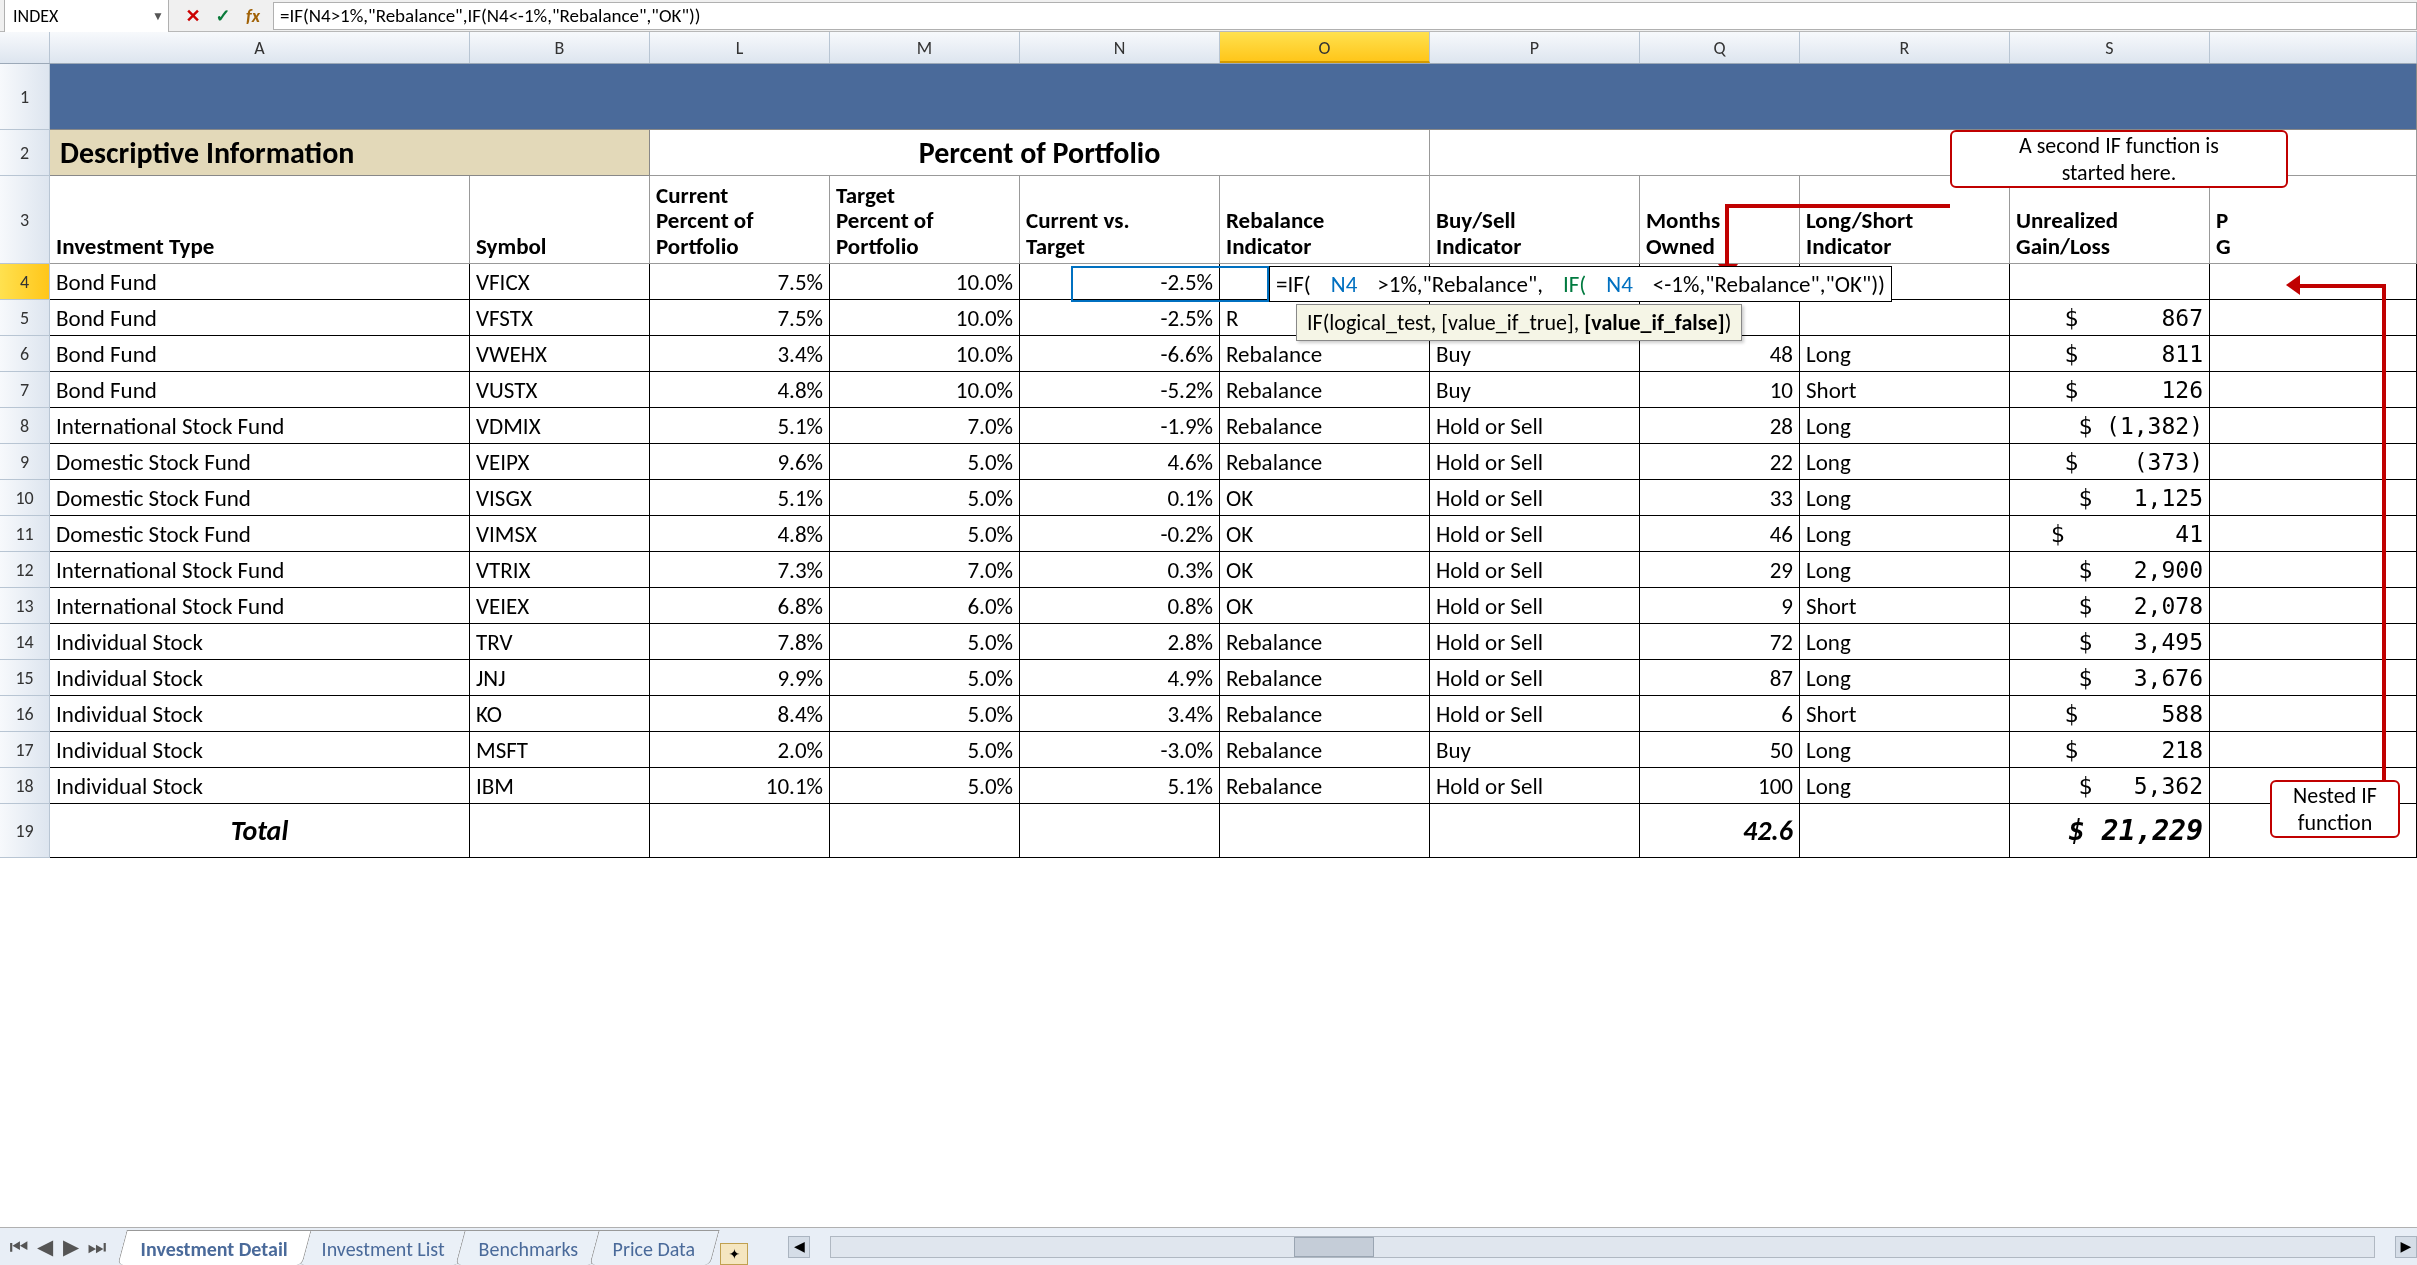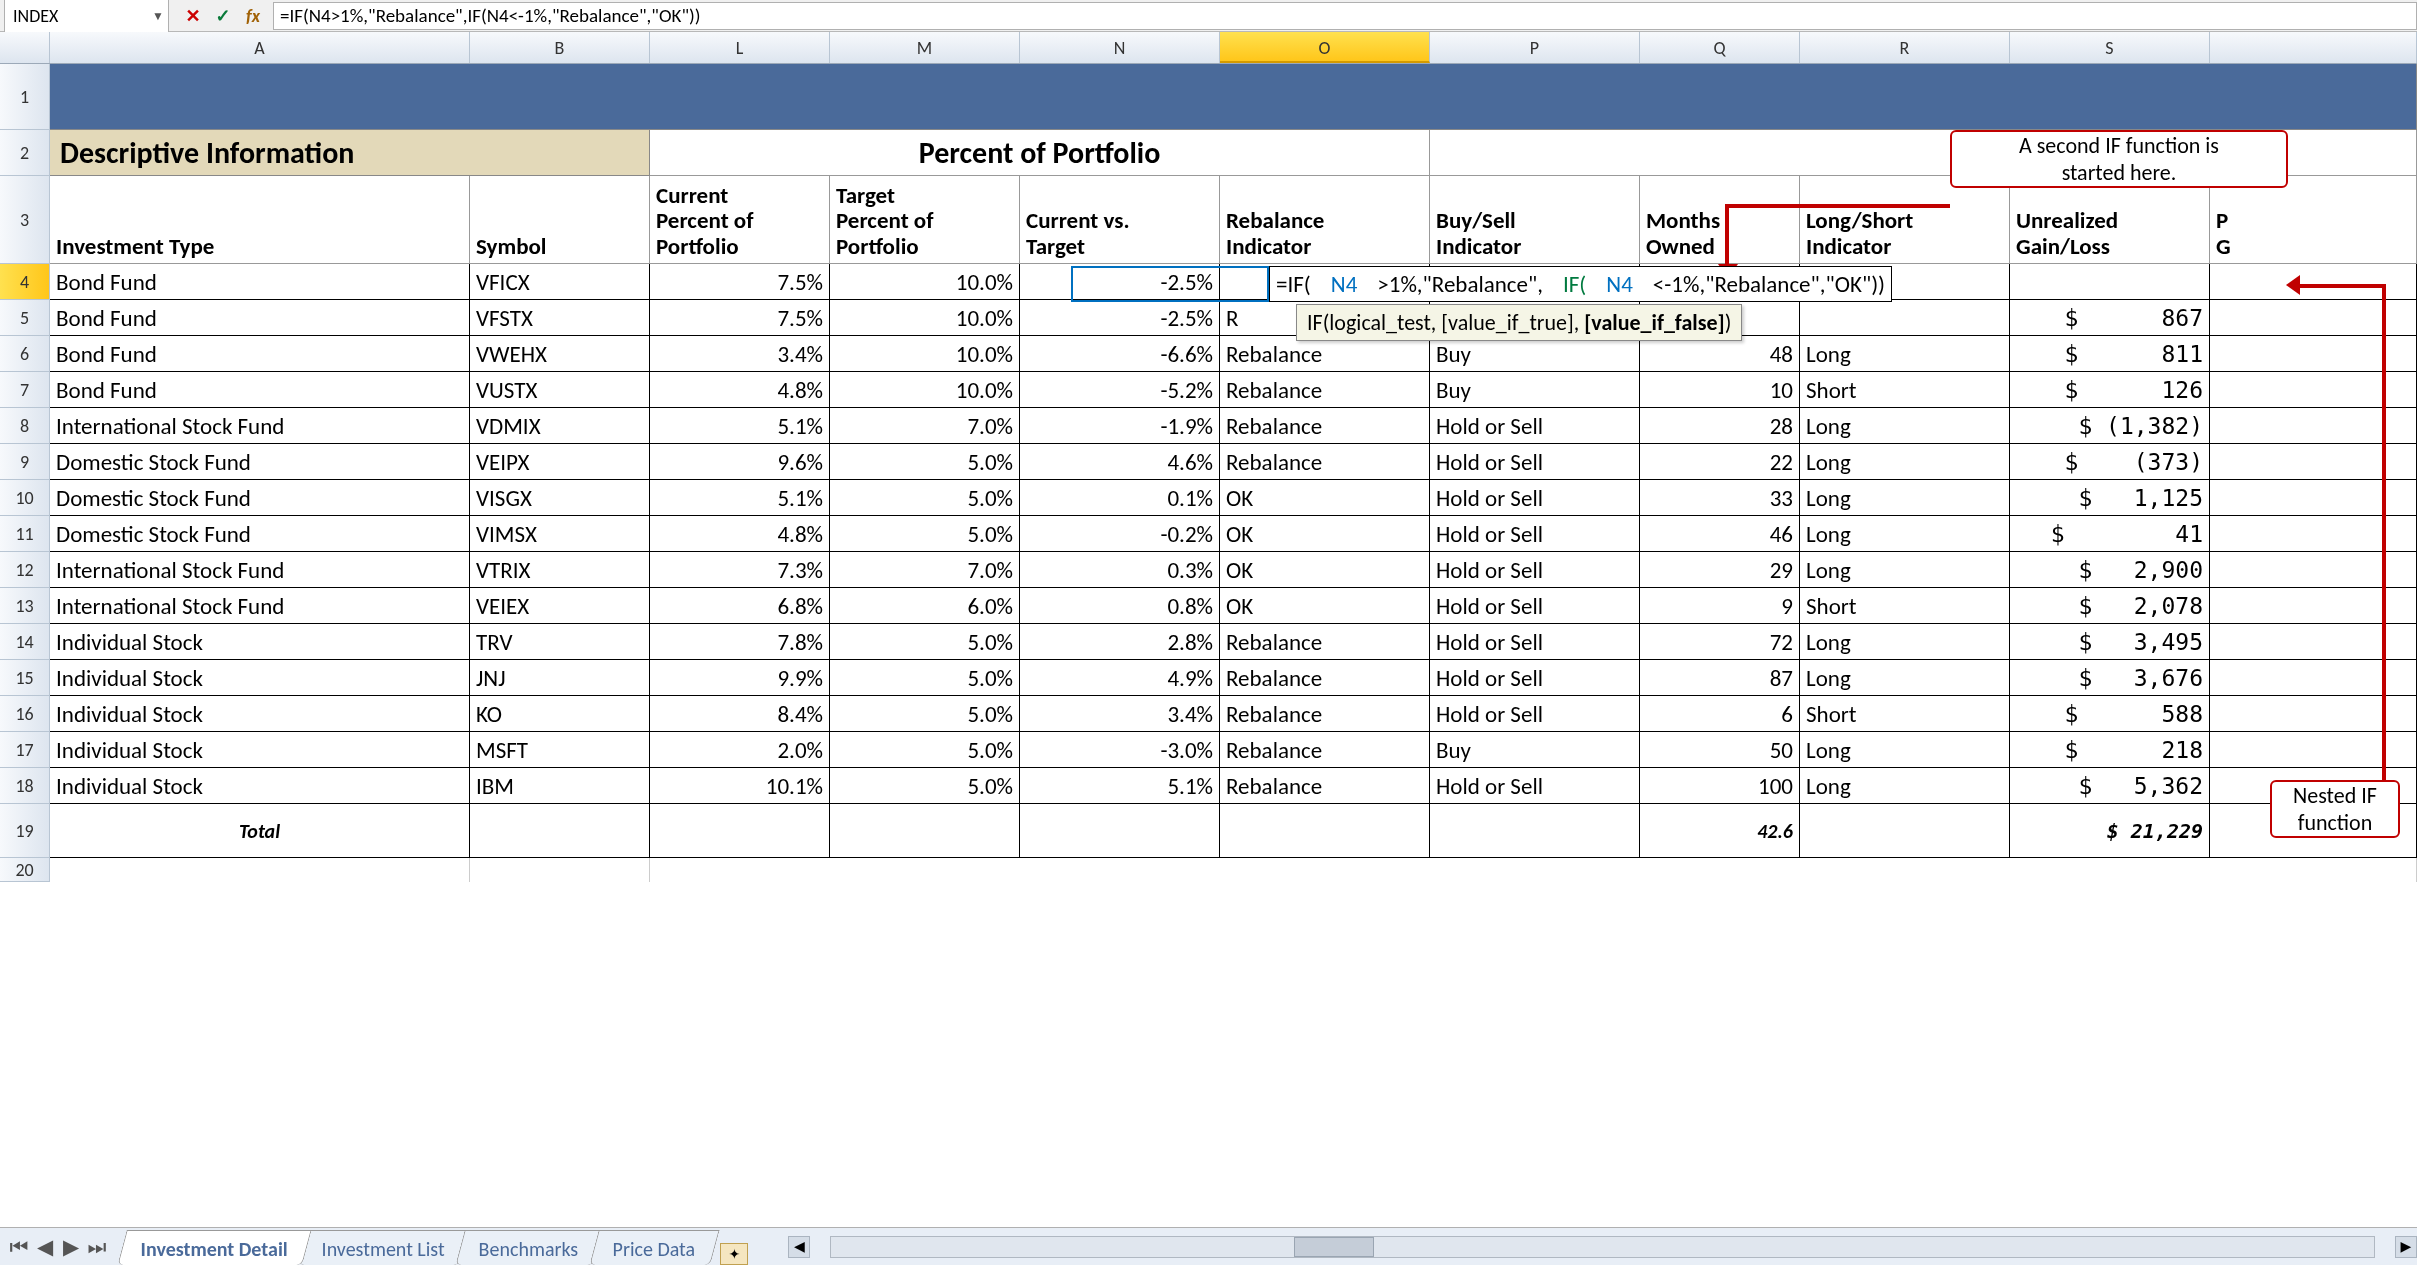--- a/index.html
+++ b/index.html
@@ -32,21 +32,21 @@
   .title-block { background: #4a6a9a; color: #fff; font-style: italic; font-weight: bold; font-size: 40px; height: 66px; display:flex; align-items:center; padding: 0 14px; border-right: 1px solid #888; border-bottom: 1px solid #888; }
   .title-rest { flex:1; background:#4a6a9a; border-right:1px solid #888; border-bottom:1px solid #888;}
   .sect-hdr { background: #e3d9b9; font-weight: bold; font-size: 30px; height: 46px; display:flex; align-items:center; padding:0 10px; border-right:1px solid #888; border-bottom:1px solid #888;}
   .pct-hdr { font-weight: bold; font-size: 30px; text-align:center; justify-content:center;}
   
   .hdr3 .cell { font-weight: bold; font-size: 23px; line-height: 1.1; align-items: flex-end; padding-bottom: 4px; min-height: 88px; white-space: pre-line; }
   
   .data-row .cell { border-color: #000; }
   .num { justify-content: flex-end; }
   
-  .total-row .cell { font-weight: bold; font-size: 20px; font-style: italic; border-color:#000; min-height: 54px;}
+  .total-row .cell { font-weight: bold; font-size: 28px; font-style: italic; border-color:#000; min-height: 54px;}
   .row20 .cell { min-height: 20px; border:none; border-right:1px solid #ccc;}
   
   
   .editing-cell { position: absolute; background: #fff; border: 1px solid #000; padding: 2px 6px; font-size: 23px; white-space: nowrap; z-index: 5; display:flex; align-items:center;}
   .cblue { color: #0070c0; }
   .cgreen { color: #007a3f; }
   
   
   .fn-tooltip { position: absolute; background: #f5f5e6; border: 1px solid #888; padding: 4px 10px; font-size: 22px; z-index: 6; box-shadow: 2px 2px 3px rgba(0,0,0,0.2);}
   .fn-tooltip .bold { font-weight: bold; }
@@ -375,26 +375,20 @@
       <div class="cell wL"></div>
       <div class="cell wM"></div>
       <div class="cell wN"></div>
       <div class="cell wO"></div>
       <div class="cell wP"></div>
       <div class="cell wQ num">42.6</div>
       <div class="cell wR"></div>
       <div class="cell wS num" style="font-family:monospace; white-space:pre">$ 21,229</div>
       <div class="cell" style="flex:1"></div>
     </div>
-    <div class="row row20">
-      <div class="row-h" style="height:24px">20</div>
-      <div class="cell wA"></div>
-      <div class="cell wB"></div>
-      <div class="cell" style="flex:1"></div>
-    </div>
   </div>
 </div>
 
 <div class="editing-cell" style="left:1269px; top:266px; height:36px;gap:20px;">
   <span>=IF(</span>
     <span class="cblue">N4</span>
     <span>&gt;1%,"Rebalance",</span>
     <span class="cgreen">IF(</span>
     <span class="cblue">N4</span>
     <span>&lt;-1%,"Rebalance","OK"))</span>

